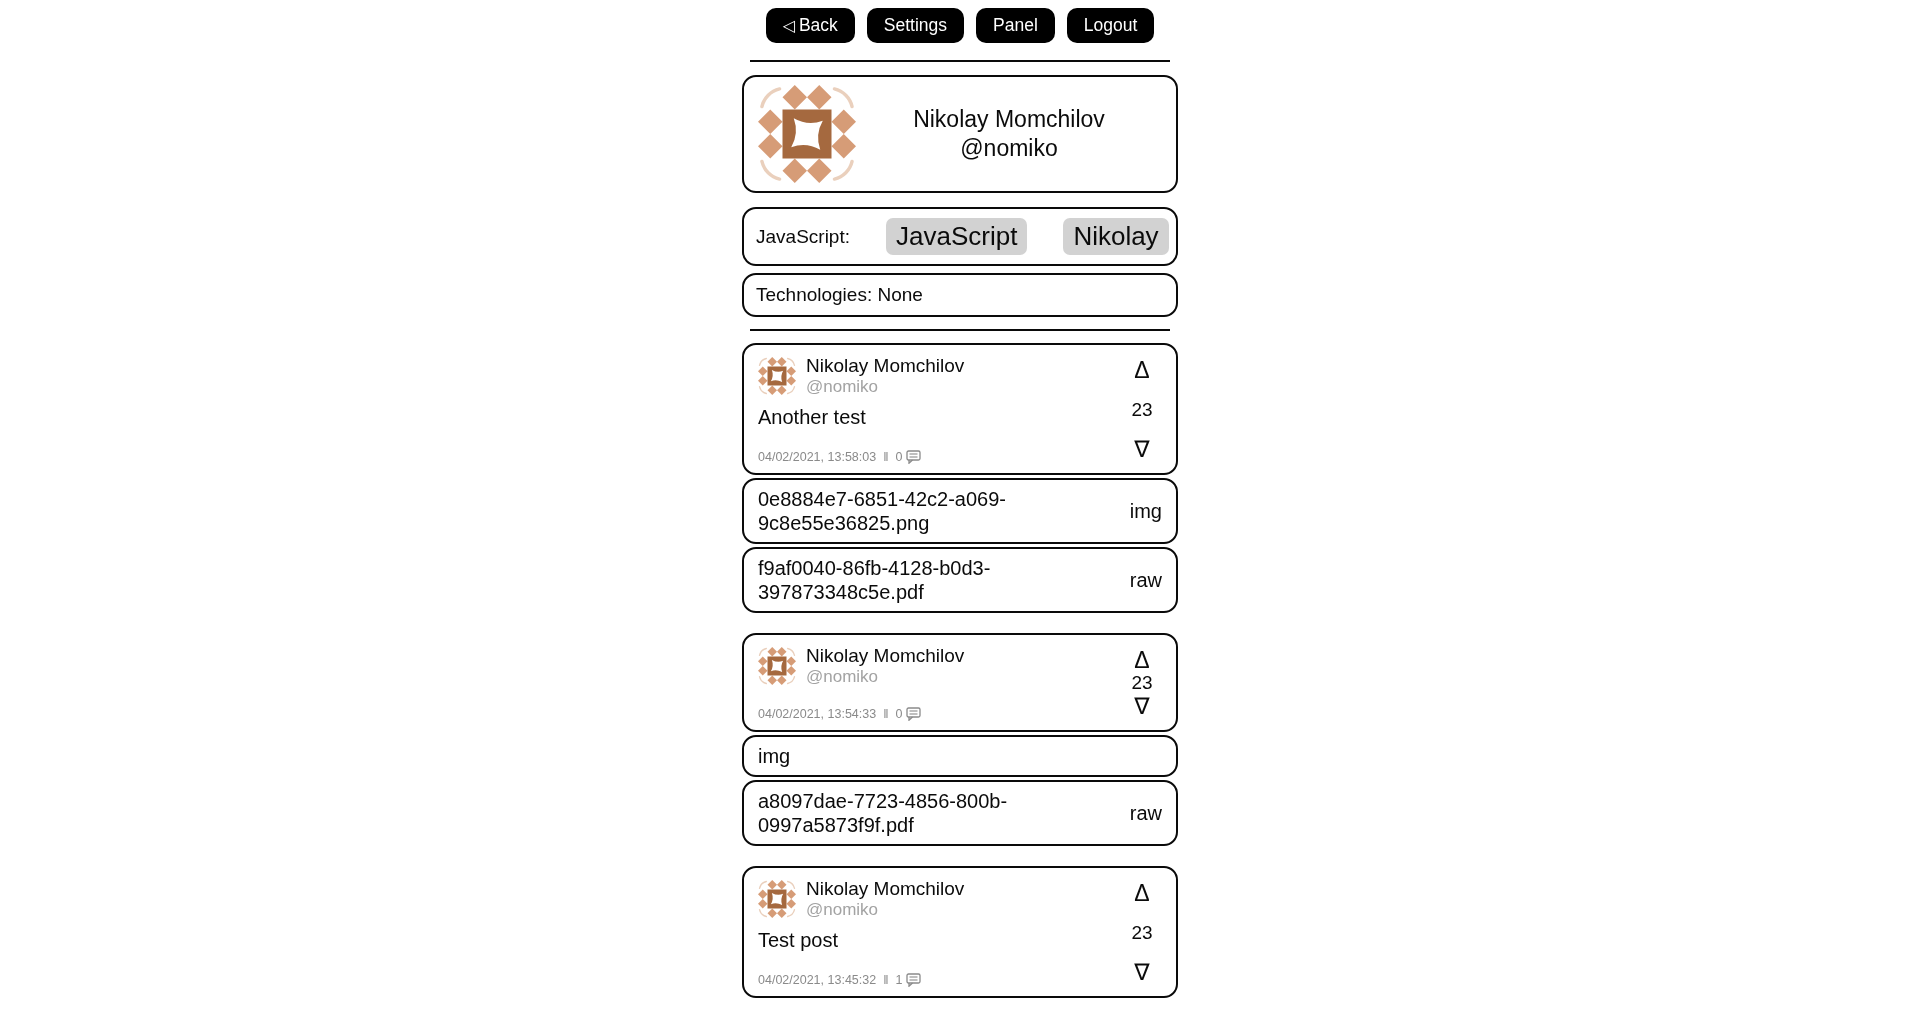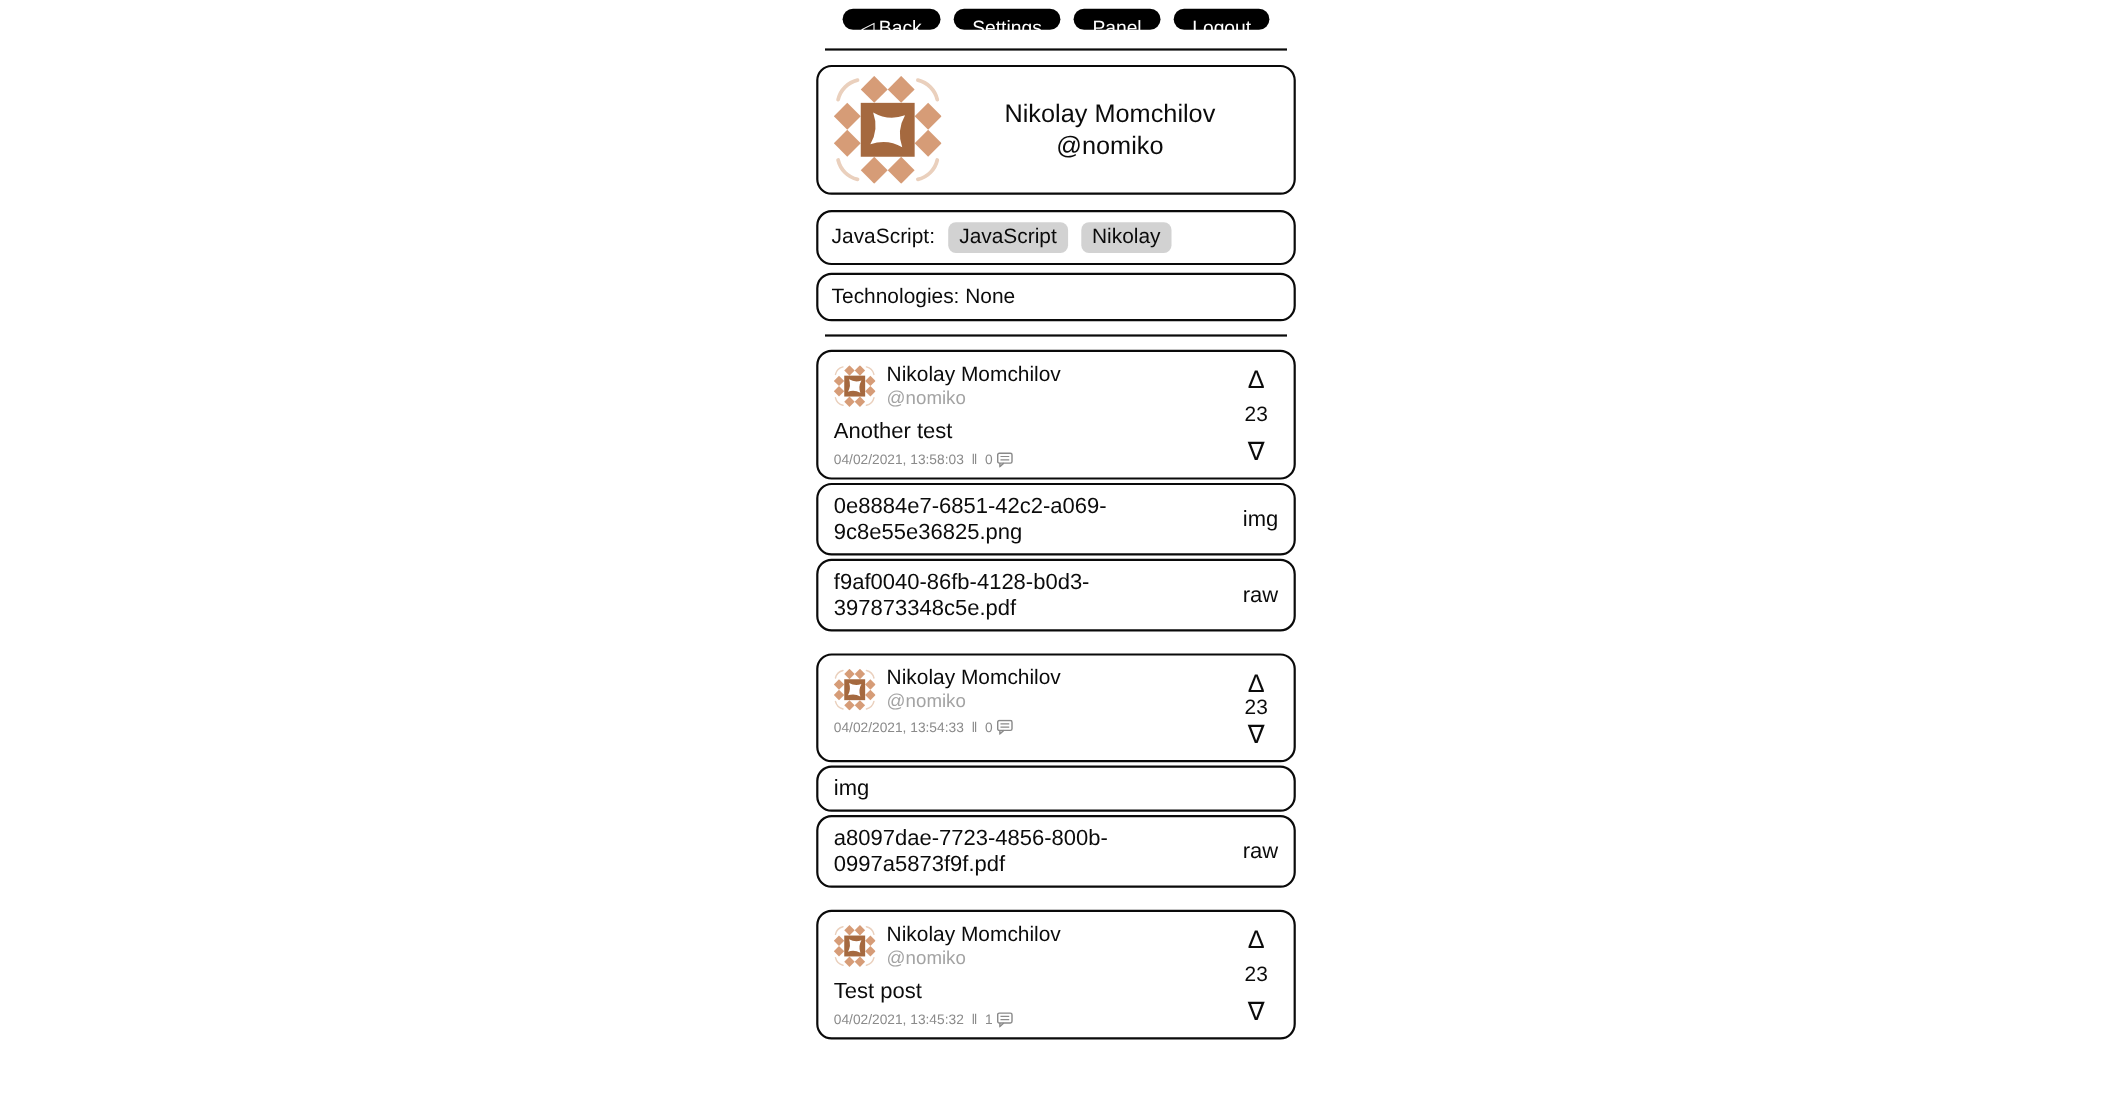--- a/index.html
+++ b/index.html
@@ -24,21 +24,21 @@
     gap: 12px;
   }
   .btn {
     background: var(--button_bg);
     color: var(--button_text);
     border: none;
     border-radius: 10px;
     font-family: inherit;
     font-size: 17.5px;
     padding: 8px 17px;
-    height: 19px;
+    height: 35px;
     line-height: 19px;
     cursor: pointer;
     white-space: nowrap;
   }
   .btn .tri { font-size: 16px; margin-right: 4px; }
 
   hr.divider {
     border: none;
     border-top: 2px solid #0a0a0a;
     margin: 17px 8px 13px 8px;
@@ -75,39 +75,40 @@
     font-size: 19px;
     padding: 9px 12px;
     margin-bottom: 7px;
     min-height: 44px;
   }
   .tags { display: flex; gap: 12px; }
   .tag {
     background: var(--tag_bg);
     border-radius: 7px;
     padding: 3px 10px;
-    font-size: 19px;
+    font-size: 26px;
+    margin-left: 24px;
   }
 
   
   .post-group { margin-bottom: 20px; }
   .post-card {
     display: flex;
     padding: 10px 12px 9px 14px;
     margin-bottom: 3px;
     cursor: pointer;
   }
   .post-main { flex: 1; min-width: 0; }
   .post-header { display: flex; align-items: center; gap: 10px; }
   .small-avatar { width: 38px; height: 38px; flex: 0 0 auto; }
   .post-author { font-size: 19px; line-height: 22px; }
   .post-handle { font-size: 17px; line-height: 19px; color: var(--handle_gray); }
   .post-title { font-size: 20px; margin-top: 10px; }
   .post-meta {
-    margin-top: 6px;
+    margin-top: 20px;
     font-size: 12.5px;
     color: var(--meta_gray);
     display: flex;
     align-items: center;
     gap: 7px;
   }
   .post-meta .sep { font-size: 13px; }
   .comments-wrap { display: flex; align-items: center; gap: 3px; }
   .votes {
     width: 44px;

